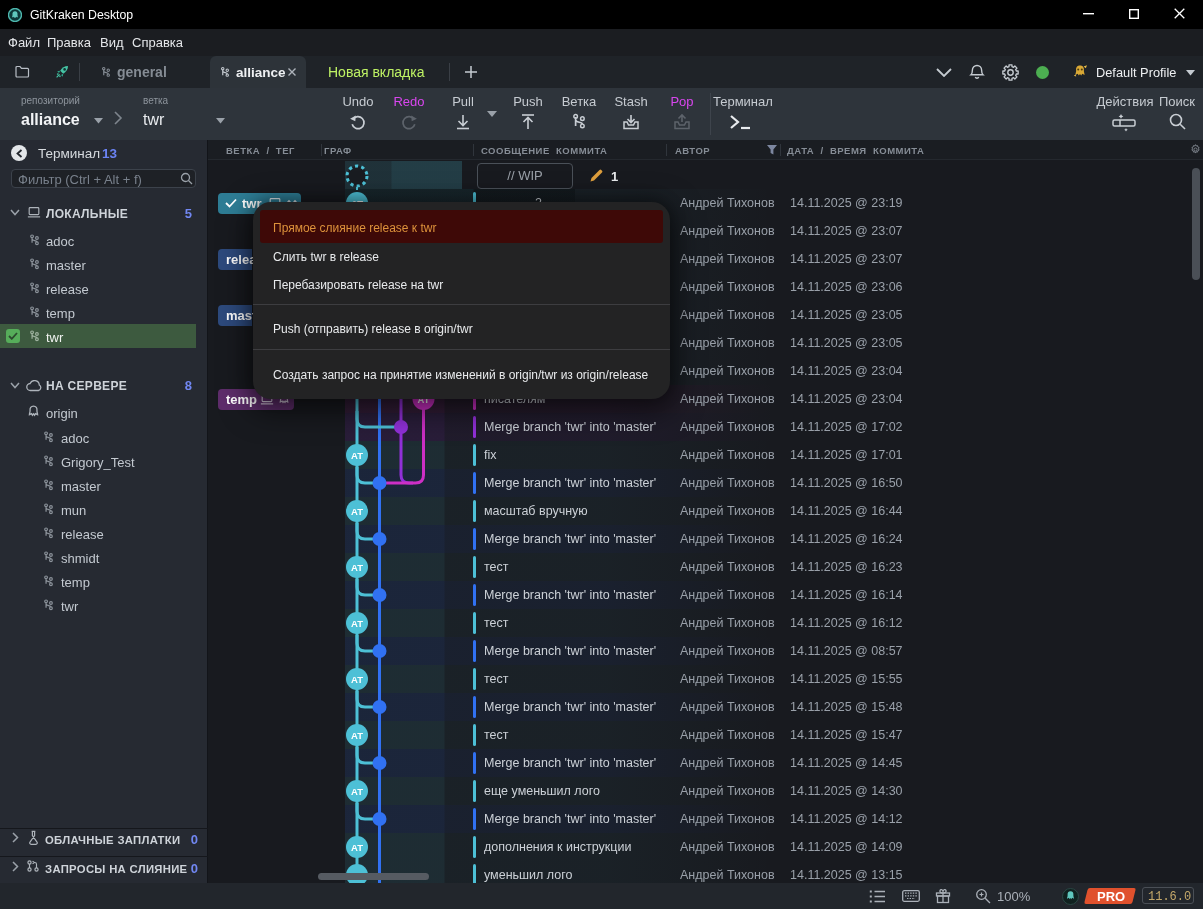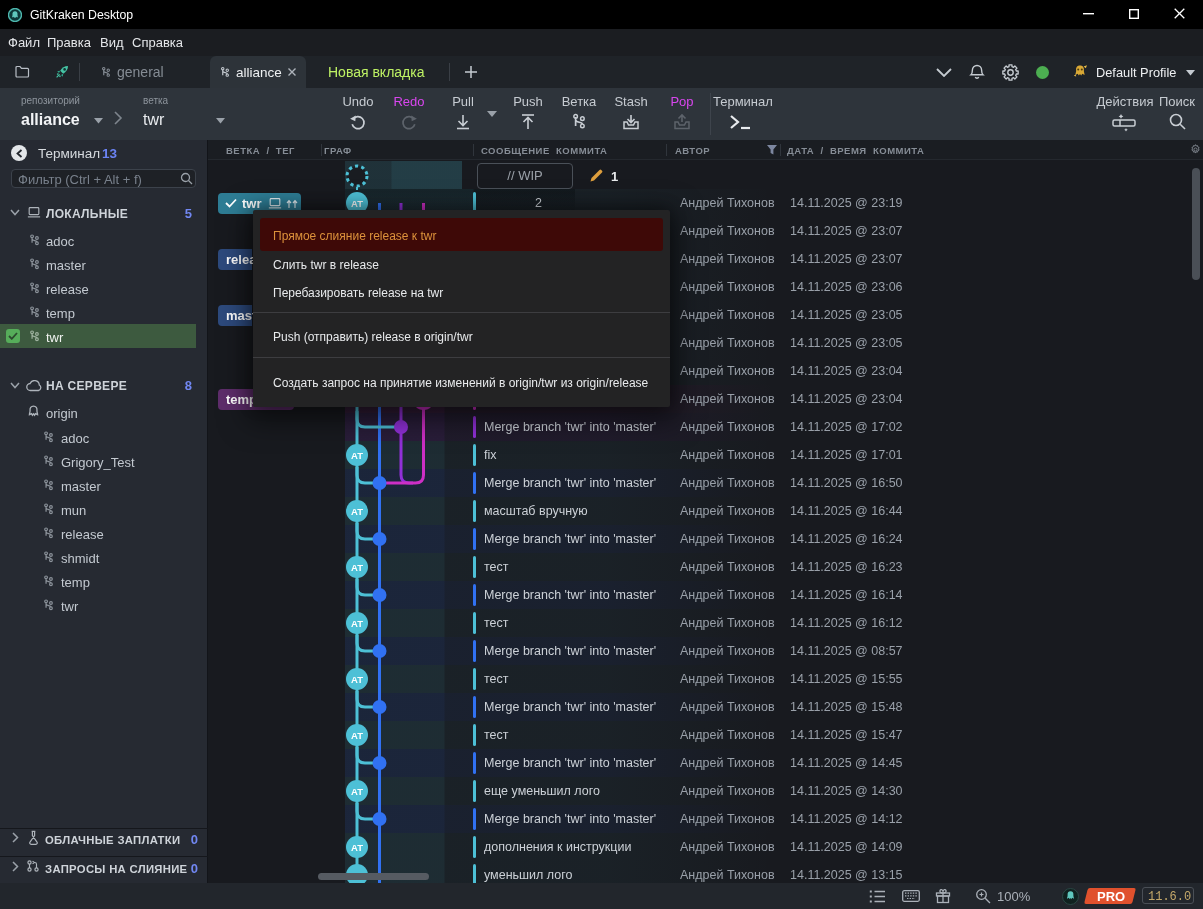--- a/index.html
+++ b/index.html
@@ -6,21 +6,21 @@
 #app{position:relative;width:1203px;height:909px;}
 
 #titlebar{position:absolute;left:0;top:0;width:1203px;height:29px;background:#000;}
 #titlebar .tt{position:absolute;left:30px;top:8px;font-size:12.3px;color:#fff;}
 
 #menubar{position:absolute;left:0;top:29px;width:1203px;height:27px;background:#1b1d21;color:#e4e6e9;font-size:13px;}
 #menubar span{position:absolute;top:6px;}
 
 #tabbar{position:absolute;left:0;top:56px;width:1203px;height:32px;background:#1f2328;}
 .tabsep{position:absolute;top:7px;width:1px;height:18px;background:#3a3f46;}
-.tablabel{font-size:14px;font-weight:normal;color:#858c94;}
+.tablabel{font-size:14px;font-weight:bold;color:#858c94;}
 #activetab{position:absolute;left:210px;top:0;width:96px;height:32px;background:#2d3339;border-radius:6px 6px 0 0;}
 
 #toolbar{position:absolute;left:0;top:88px;width:1203px;height:52px;background:#2e343b;}
 .tblabel{position:absolute;font-size:13px;color:#c6cbd1;text-align:center;transform:translateX(-50%);}
 .tblabel.dis{color:#d946ef;}
 .tbsmall{position:absolute;font-size:10px;color:#8d949c;}
 
 #left{position:absolute;left:0;top:140px;width:208px;height:743px;background:#262a32;border-right:1px solid #121419;}
 .litem{position:absolute;font-size:13px;color:#c3c9d0;}
 .lhead{position:absolute;font-size:12px;font-weight:bold;color:#ced3d9;letter-spacing:.3px;}
@@ -28,21 +28,21 @@
 
 #content{position:absolute;left:208px;top:140px;width:995px;height:743px;background:#181a1f;}
 #thead{position:absolute;left:0;top:0;width:995px;height:20px;background:#1a1d22;border-bottom:1px solid #24282e;font-size:9.5px;font-weight:bold;color:#868d96;letter-spacing:.5px;}
 #thead span{position:absolute;top:5px;}
 .row{position:absolute;left:137px;width:858px;height:28px;}
 .msg{position:absolute;left:276px;font-size:12.5px;color:#ccd1d7;line-height:28px;height:28px;white-space:nowrap;}
 .auth{position:absolute;left:472px;font-size:12.5px;color:#99a0a9;line-height:28px;height:28px;}
 .date{position:absolute;left:582px;font-size:12.5px;color:#99a0a9;line-height:28px;height:28px;}
 .blabel{position:absolute;height:21px;border-radius:4px;color:#fff;font-size:13px;font-weight:bold;line-height:21px;}
 
-#ctxmenu{position:absolute;left:253px;top:202px;width:417px;height:197px;background:#232324;border-radius:2px;box-shadow:0 8px 28px 6px rgba(0,0,0,.5),0 -2px 16px rgba(0,0,0,.3);z-index:50;margin-top:8px;}
+#ctxmenu{position:absolute;left:253px;top:202px;width:417px;height:197px;background:#232324;border-radius:18px;box-shadow:0 8px 28px 6px rgba(0,0,0,.5),0 -2px 16px rgba(0,0,0,.3);z-index:50;}
 #ctxmenu .hi{position:absolute;left:7px;top:8px;width:403px;height:33px;background:#3e0907;border-radius:3px;}
 #ctxmenu .mi{position:absolute;left:20px;font-size:12px;color:#e8eaec;white-space:nowrap;}
 #ctxmenu .sep{position:absolute;left:0;width:417px;height:1px;background:#3d3d40;}
 
 #statusbar{position:absolute;left:0;top:883px;width:1203px;height:26px;background:#22262c;}
 </style></head><body>
 <div id="app">
 
 <div id="titlebar">
   <svg class="abs" style="left:8px;top:8px" width="14" height="14" viewBox="0 0 14 14">

